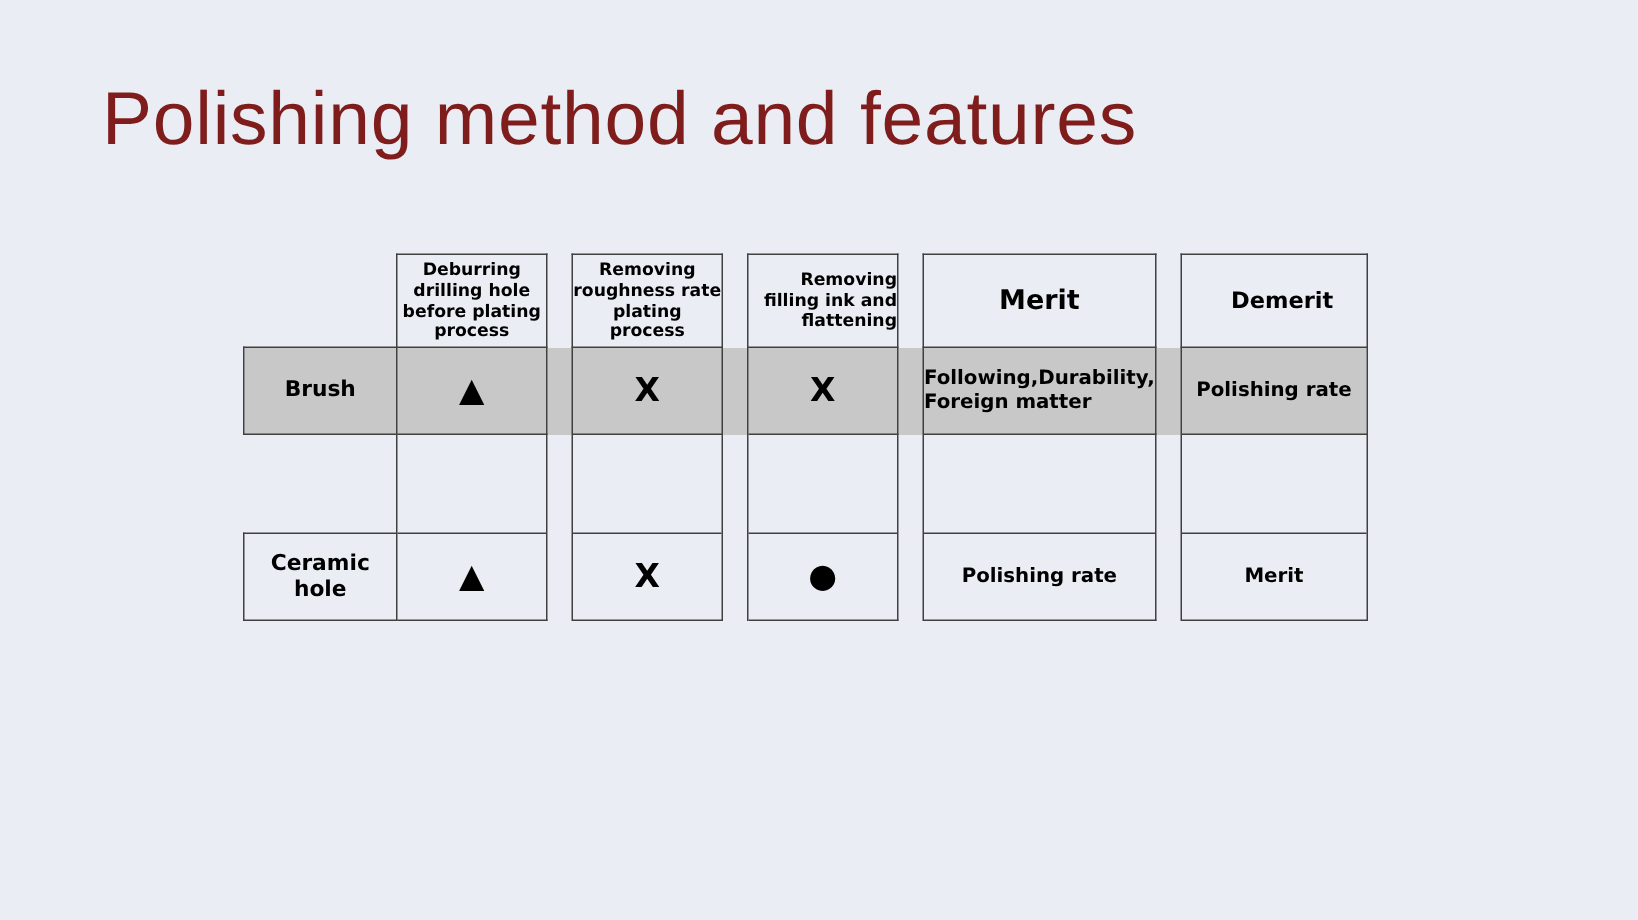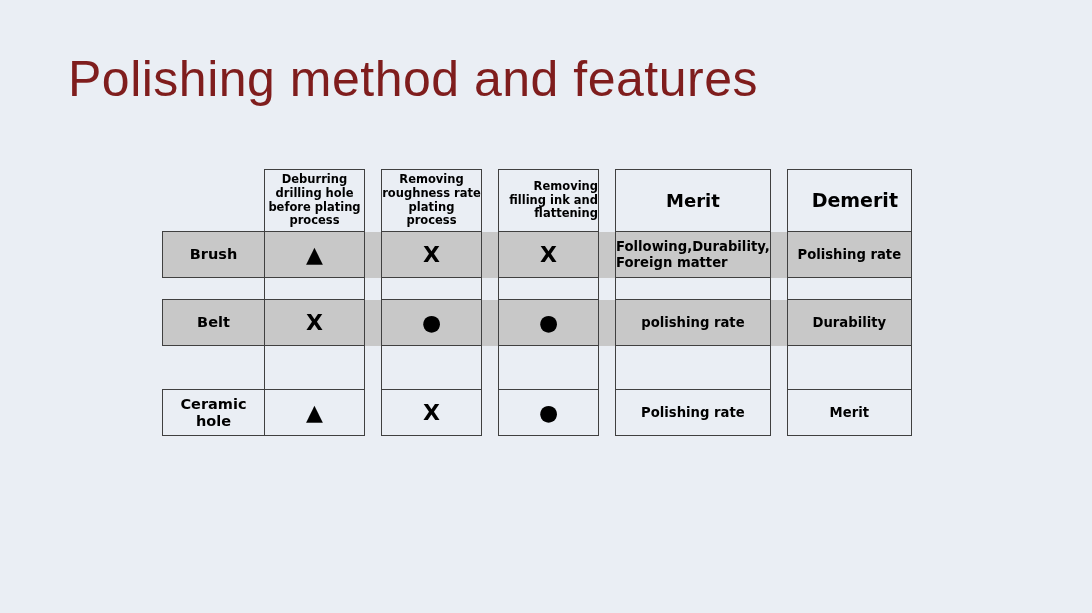--- a/index.html
+++ b/index.html
@@ -48,21 +48,21 @@
 
   
   .col-method  { width: 102px; }
   .col-data    { width: 100px; }
   .col-gap     { width: 17px;  }
   .col-merit   { width: 141px; }
   .col-demerit { width: 124px; }
 
   
   .row-head  { height: 62px; }
-  .row-data  { height: 46px; }
+  .row-data  { height: 58px; }
   .row-gap   { height: 22px; }
 
   
   .cell-box {
     border: 1.6px solid #404040;
     background: #eaeef4;
     text-align: center;
   }
   .cell-head {
     font-size: 11.5px;
@@ -140,21 +140,21 @@
     <tr class="row-head">
       <td class="cell-blank"></td>
       <td class="cell-box cell-head">Deburring drilling hole before plating process</td>
       <td class="cell-blank"></td>
       <td class="cell-box cell-head">Removing roughness rate plating process</td>
       <td class="cell-blank"></td>
       <td class="cell-box cell-head cell-head-left">Removing filling ink and flattening</td>
       <td class="cell-blank"></td>
       <td class="cell-box cell-head" style="font-size:18px;">Merit</td>
       <td class="cell-blank"></td>
-      <td class="cell-box cell-head" style="font-size:19px;padding-left:11px;">Demerit</td>
+      <td class="cell-box cell-head" style="font-size:15px;padding-left:11px;">Demerit</td>
     </tr>
 
     <tr class="row-data shade">
       <td class="cell-box cell-method">Brush</td>
       <td class="cell-box cell-symbol">▲</td>
       <td class="cell-strip spacer-shade"></td>
       <td class="cell-box cell-symbol">X</td>
       <td class="cell-strip spacer-shade"></td>
       <td class="cell-box cell-symbol">X</td>
       <td class="cell-strip spacer-shade"></td>
@@ -169,32 +169,20 @@
       <td class="gap-plain"></td>
       <td class="gap-col"></td>
       <td class="gap-plain"></td>
       <td class="gap-col"></td>
       <td class="gap-plain"></td>
       <td class="gap-col"></td>
       <td class="gap-plain"></td>
       <td class="gap-col"></td>
     </tr>
 
-    <tr class="row-data shade">
-      <td class="cell-box cell-method">Belt</td>
-      <td class="cell-box cell-symbol">X</td>
-      <td class="cell-strip spacer-shade"></td>
-      <td class="cell-box cell-symbol">●</td>
-      <td class="cell-strip spacer-shade"></td>
-      <td class="cell-box cell-symbol">●</td>
-      <td class="cell-strip spacer-shade"></td>
-      <td class="cell-box cell-note">polishing rate</td>
-      <td class="cell-strip spacer-shade"></td>
-      <td class="cell-box cell-note">Durability</td>
-    </tr>
 
     <tr class="row-gap">
       <td class="gap-plain"></td>
       <td class="gap-col"></td>
       <td class="gap-plain"></td>
       <td class="gap-col"></td>
       <td class="gap-plain"></td>
       <td class="gap-col"></td>
       <td class="gap-plain"></td>
       <td class="gap-col"></td>

